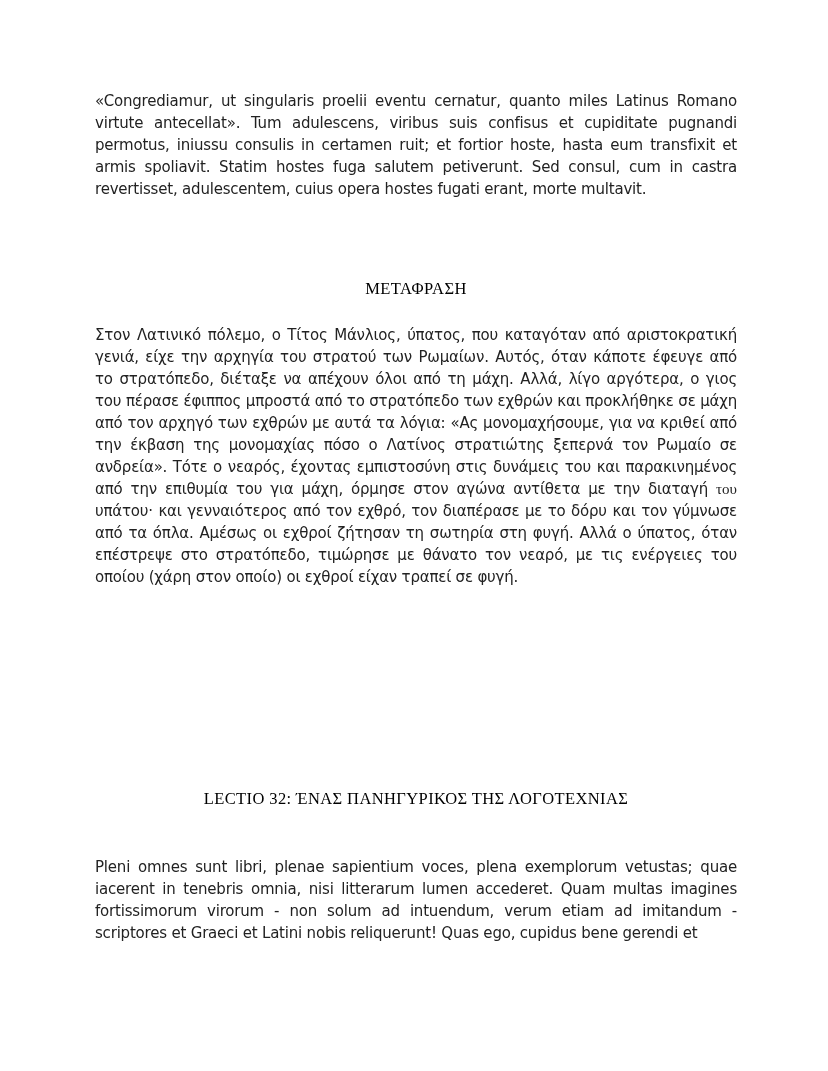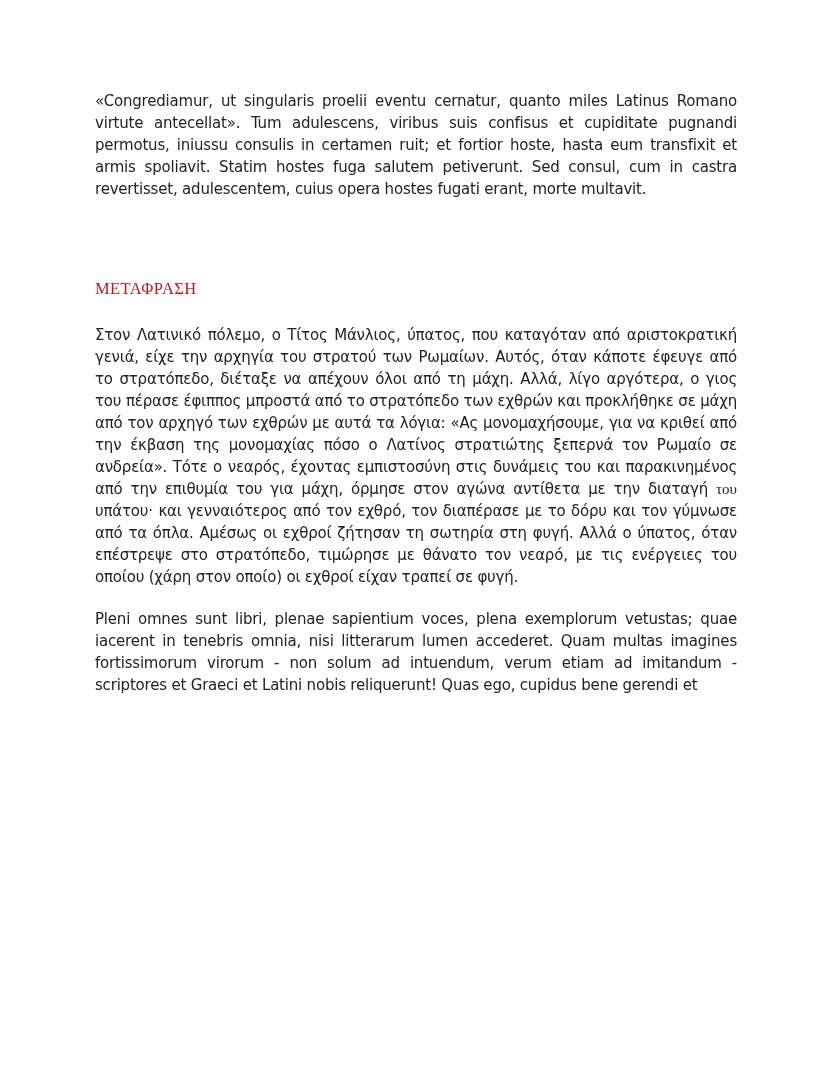--- a/index.html
+++ b/index.html
@@ -26,38 +26,40 @@
     text-align: justify;
     color: #222222;
   }
   .heading {
     margin: 0;
     font-family: "Liberation Serif", "DejaVu Serif", serif;
     font-weight: normal;
     font-size: 16.5px;
     line-height: 22px;
     letter-spacing: 0.4px;
-    color: #b91c1c;
+    text-align: center;
+    color: #000000;
   }
   .heading-translation { margin-top: 78px; }
   .greek-paragraph     { margin-top: 24px; }
   .heading-lectio      { margin-top: 200px; }
-  .latin-paragraph-2   { margin-top: 20px; }
+  .latin-paragraph-2   { margin-top: 46px; }
   .serif-word {
     font-family: "Liberation Serif", "DejaVu Serif", serif;
     letter-spacing: 0;
   }
 </style>
 </head>
 <body>
 
 <div class="page">
 
   <p class="body-text latin-paragraph-1">«Congrediamur, ut singularis proelii eventu cernatur, quanto miles Latinus Romano virtute antecellat». Tum adulescens, viribus suis confisus et cupiditate pugnandi permotus, iniussu consulis in certamen ruit; et fortior hoste, hasta eum transfixit et armis spoliavit. Statim hostes fuga salutem petiverunt. Sed consul, cum in castra revertisset, adulescentem, cuius opera hostes fugati erant, morte multavit.</p>
 
   <h2 class="heading heading-translation">ΜΕΤΑΦΡΑΣΗ</h2>
 
   <p class="body-text greek-paragraph"><span>Στον Λατινικό πόλεμο, ο Τίτος Μάνλιος, ύπατος, που καταγόταν από αριστοκρατική γενιά, είχε την αρχηγία του στρατού των Ρωμαίων. Αυτός, όταν κάποτε έφευγε από το στρατόπεδο, διέταξε να απέχουν όλοι από τη μάχη. Αλλά, λίγο αργότερα, ο γιος του πέρασε έφιππος μπροστά από το στρατόπεδο των εχθρών και προκλήθηκε σε μάχη από τον αρχηγό των εχθρών με αυτά τα λόγια: «Ας μονομαχήσουμε, για να κριθεί από την έκβαση της μονομαχίας πόσο ο Λατίνος στρατιώτης ξεπερνά τον Ρωμαίο σε ανδρεία». Τότε ο νεαρός, έχοντας εμπιστοσύνη στις δυνάμεις του και παρακινημένος από την επιθυμία του για μάχη, όρμησε στον αγώνα αντίθετα με την διαταγή </span><span class="serif-word">του</span><span> υπάτου· και γενναιότερος από τον εχθρό, τον διαπέρασε με το δόρυ και τον γύμνωσε από τα όπλα. Αμέσως οι εχθροί ζήτησαν τη σωτηρία στη φυγή. Αλλά ο ύπατος, όταν επέστρεψε στο στρατόπεδο, τιμώρησε με θάνατο τον νεαρό, με τις ενέργειες του οποίου (χάρη στον οποίο) οι εχθροί είχαν τραπεί σε φυγή.</span></p>
 
+  <h2 class="heading heading-lectio">LECTIO 32: ΈΝΑΣ ΠΑΝΗΓΥΡΙΚΟΣ ΤΗΣ ΛΟΓΟΤΕΧΝΙΑΣ</h2>
 
   <p class="body-text latin-paragraph-2">Pleni omnes sunt libri, plenae sapientium voces, plena exemplorum vetustas; quae iacerent in tenebris omnia, nisi litterarum lumen accederet. Quam multas imagines fortissimorum virorum - non solum ad intuendum, verum etiam ad imitandum - scriptores et Graeci et Latini nobis reliquerunt! Quas ego, cupidus bene gerendi et</p>
 
 </div>
 
 </body></html>

